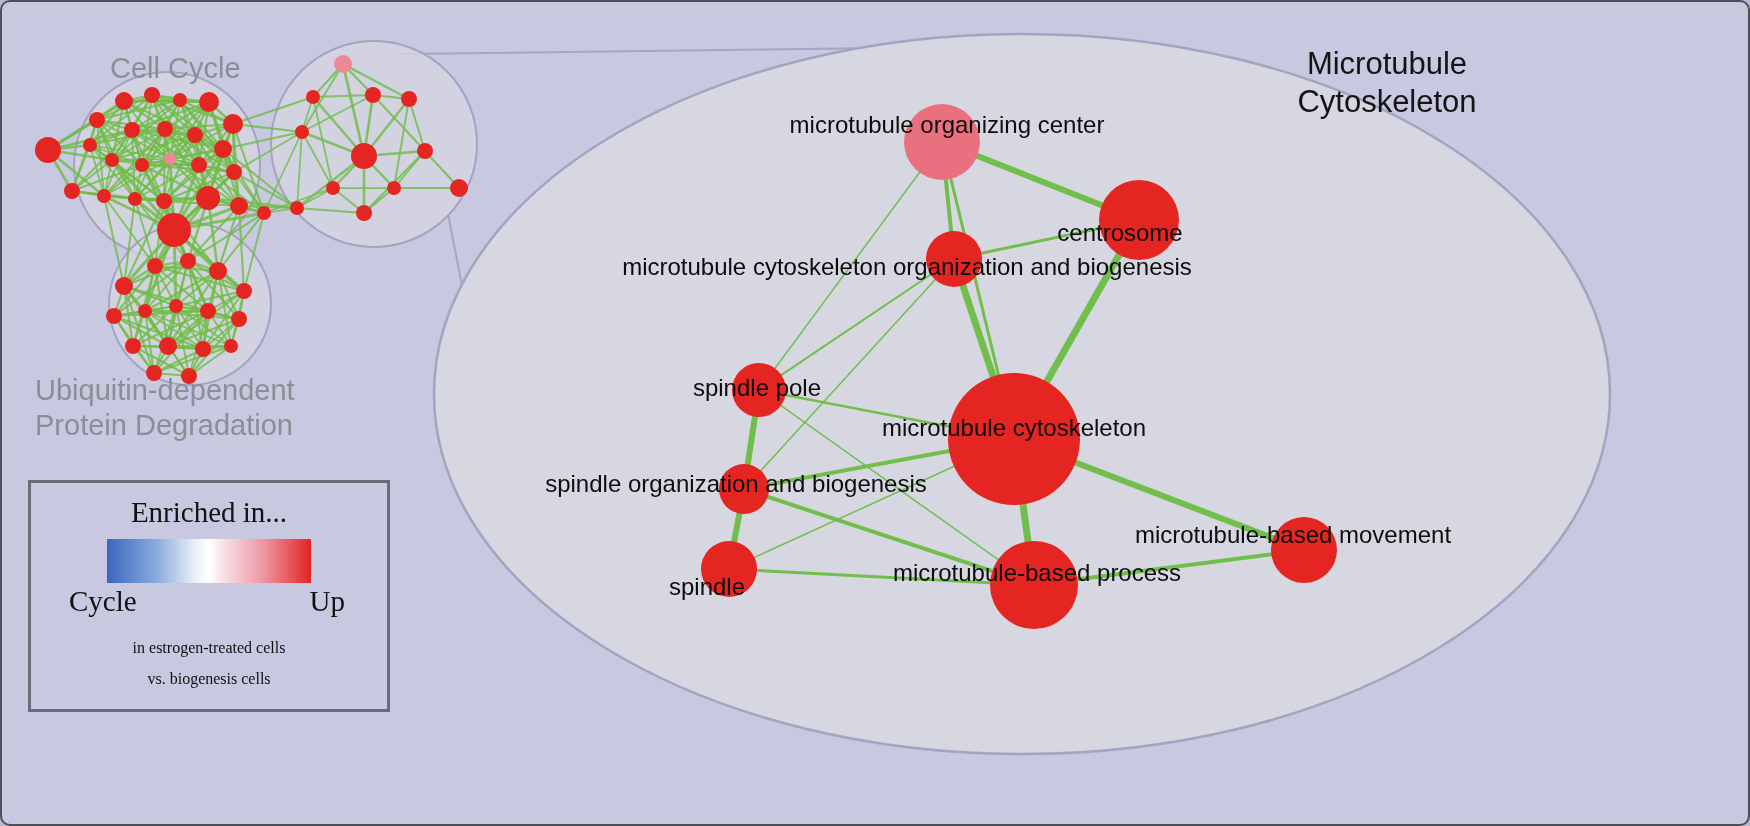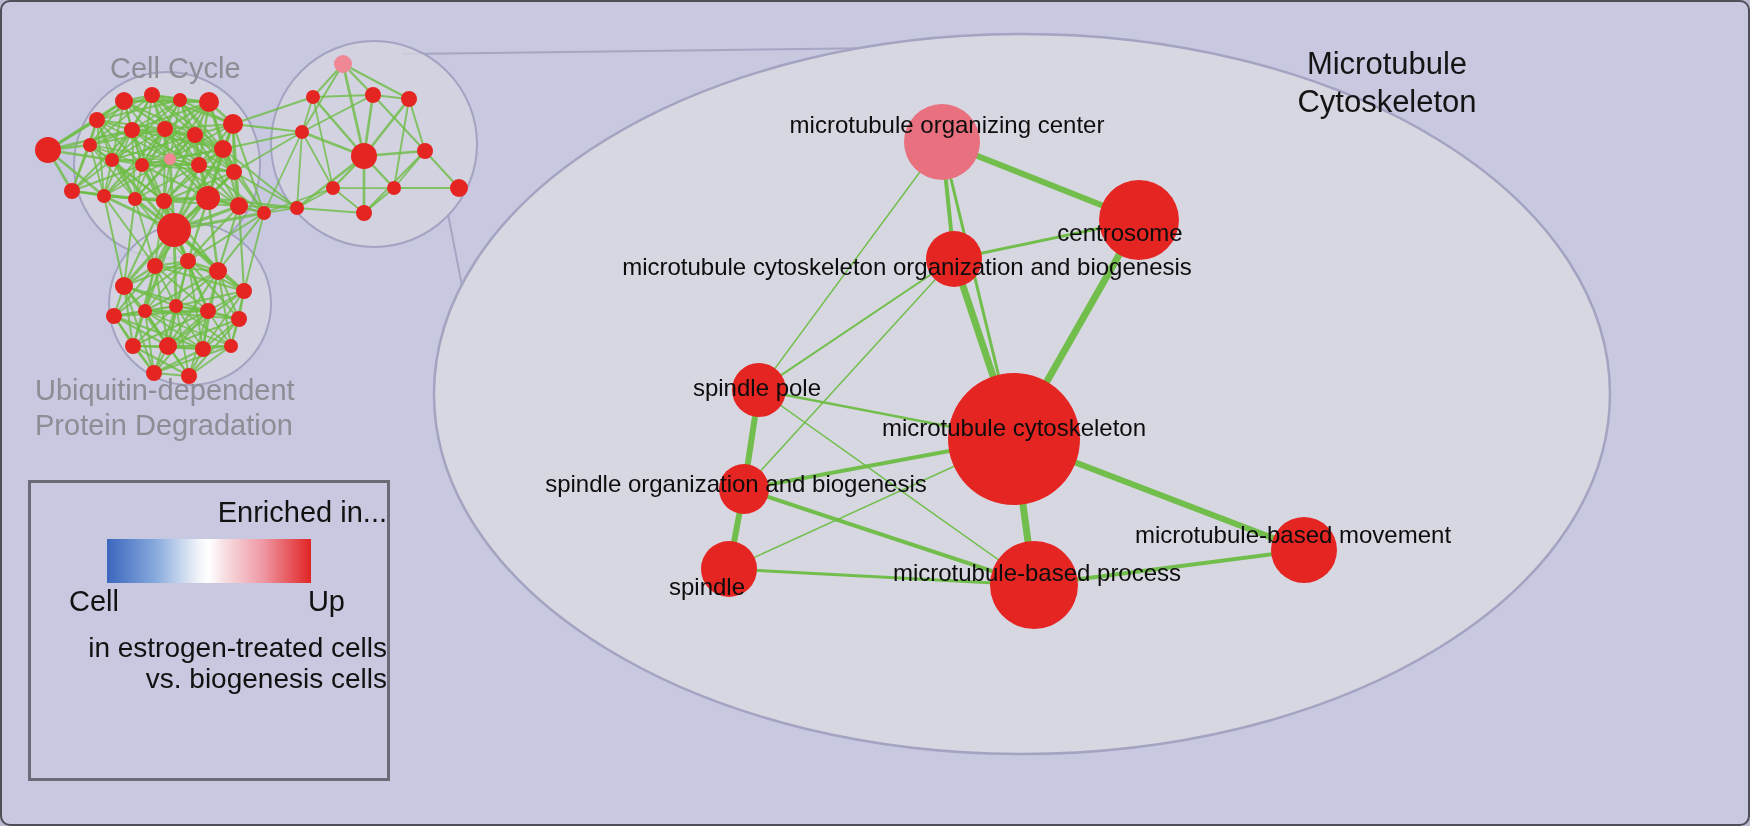--- a/index.html
+++ b/index.html
@@ -7,27 +7,27 @@
     position:relative;width:1750px;height:826px;box-sizing:border-box;
     background:#c8c8e0;border:2px solid #4e4e58;border-radius:10px;overflow:hidden;
     font-family:"Liberation Sans",sans-serif;
   }
   svg{position:absolute;left:0;top:0;}
   text{font-family:"Liberation Sans",sans-serif;}
   .gray-label{font-size:29px;fill:#8d8d96;}
   .map-title{font-size:31px;fill:#141414;}
   .node-label{font-size:24px;fill:#0d0d0d;}
   .legend{
-    position:absolute;left:26px;top:478px;width:362px;height:301px;z-index:2;
-    border:3px solid #6b6b77;box-sizing:border-box;text-align:right;color:#111;
+    position:absolute;left:26px;top:478px;width:362px;height:232px;z-index:2;
+    border:3px solid #6b6b77;box-sizing:border-box;text-align:center;color:#111;font-family:Liberation Serif, serif;
   }
   .legend-title{font-size:29px;margin-top:13px;}
   .legend-gradient{width:204px;height:44px;margin:10px auto 2px;}
   .legend-updown{display:flex;justify-content:space-between;margin:2px 42px 0 38px;font-size:29px;}
-  .legend-sub{font-size:28px;line-height:31px;}
+  .legend-sub{font-size:16px;line-height:31px;}
   .legend-sub.first{margin-top:14px;}
 </style>
 </head>
 <body>
 
 <div class="stage">
 
   <svg id="scene" width="1750" height="826" viewBox="0 0 1750 826">
     <g id="g-connectors">
         <line x1="400" y1="52" x2="880" y2="46" stroke="#a6a6c4" stroke-width="2"></line>
@@ -482,20 +482,20 @@
     <text class="gray-label" x="33" y="398">Ubiquitin-dependent</text>
     <text class="gray-label" x="33" y="433">Protein Degradation</text>
     <text class="map-title" x="1385" y="72" text-anchor="middle">Microtubule</text>
     <text class="map-title" x="1385" y="110" text-anchor="middle">Cytoskeleton</text>
   </svg>
 
   <div class="legend">
     <div class="legend-title">Enriched in...</div>
     <div class="legend-gradient" style="background: linear-gradient(90deg, rgb(59, 102, 189) 0%, rgb(136, 171, 221) 24%, rgb(237, 241, 248) 44%, rgb(255, 255, 255) 50%, rgb(247, 221, 225) 58%, rgb(239, 154, 166) 76%, rgb(225, 36, 36) 100%);"></div>
     <div class="legend-updown">
-      <span>Cell</span>
+      <span>Cycle</span>
       <span>Up</span>
     </div>
     <div class="legend-sub first">in estrogen-treated cells</div>
     <div class="legend-sub">vs. biogenesis cells</div>
   </div>
 
 </div>
 
 </body></html>

